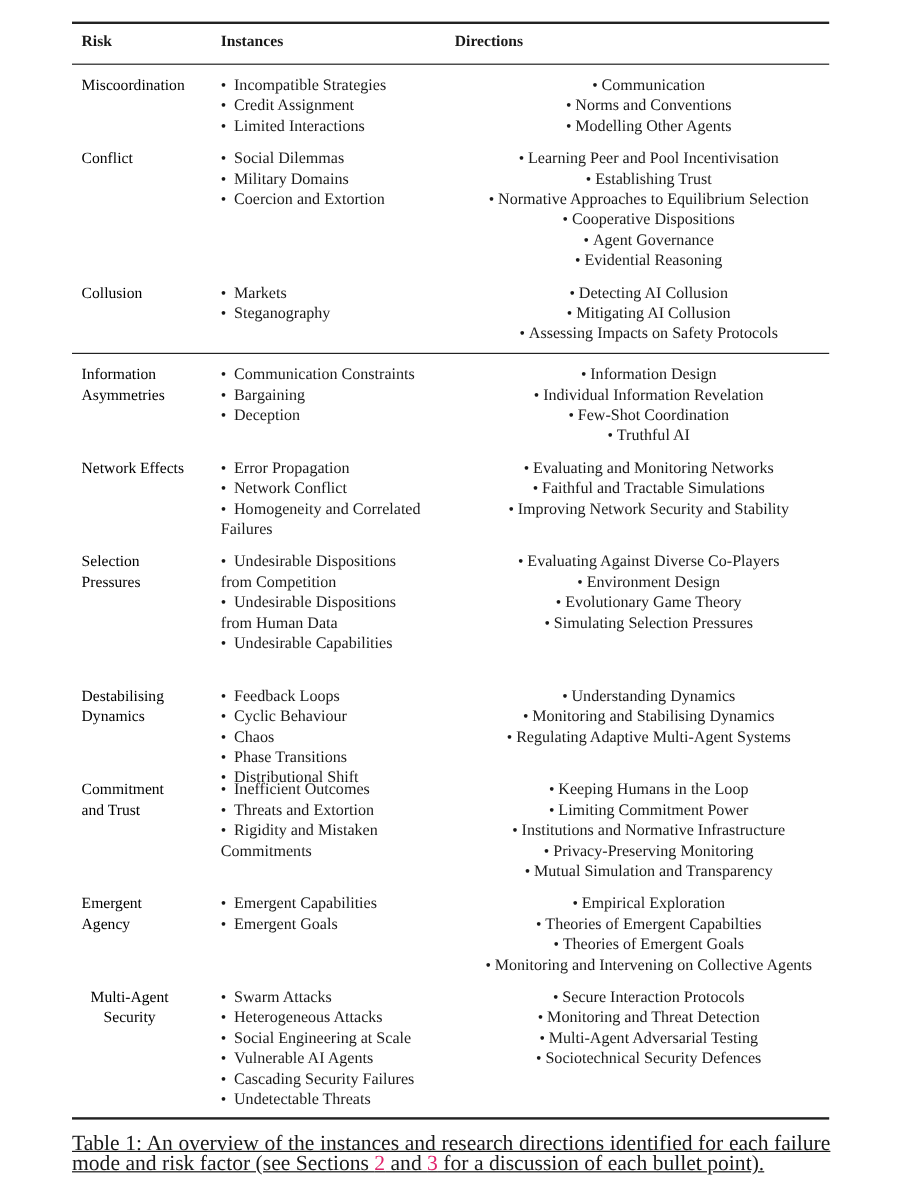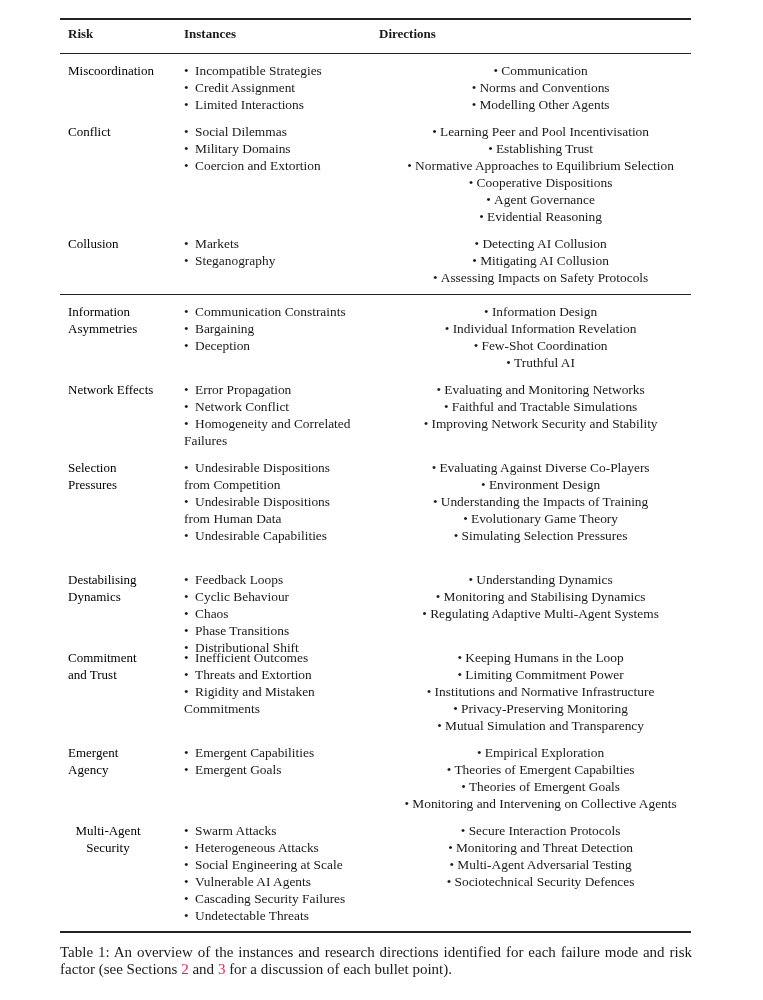--- a/index.html
+++ b/index.html
@@ -84,24 +84,25 @@
       display: inline-block;
       width: 11px;
       font-size: 13px;
     }
     .caption {
       position: absolute;
       left: 60px;
       top: 944px;
       width: 632px;
       font-family: "Liberation Serif", "DejaVu Serif", serif;
-      font-size: 15px;
+      font-size: 18px;
       line-height: 17px;
       text-align: justify;
       color: #1a1a1a;
+      text-decoration: underline;
     }
     .ref {
       color: #e0246c;
     }
   </style>
 </head>
 <body>
 
 <div class="page">
   <div class="rule thick" style="top:18px;"></div>
@@ -186,21 +187,20 @@
       <div class="row" style="top: 459px;">
         <div class="risk-label" style="width: 80px;">Selection Pressures</div>
         <div class="cell-inst">
           <span class="bl wrap">Undesirable Dispositions from Competition</span>
           <span class="bl wrap">Undesirable Dispositions from Human Data</span>
           <span class="bl">Undesirable Capabilities</span>
         </div>
         <div class="cell-dir">
           <span class="bl">Evaluating Against Diverse Co-Players</span>
           <span class="bl">Environment Design</span>
-          <span class="bl">Understanding the Impacts of Training</span>
           <span class="bl">Evolutionary Game Theory</span>
           <span class="bl">Simulating Selection Pressures</span>
         </div>
       </div>
       <div class="row" style="top: 571px;">
         <div class="risk-label" style="width: 80px;">Destabilising Dynamics</div>
         <div class="cell-inst">
           <span class="bl">Feedback Loops</span>
           <span class="bl">Cyclic Behaviour</span>
           <span class="bl">Chaos</span>

